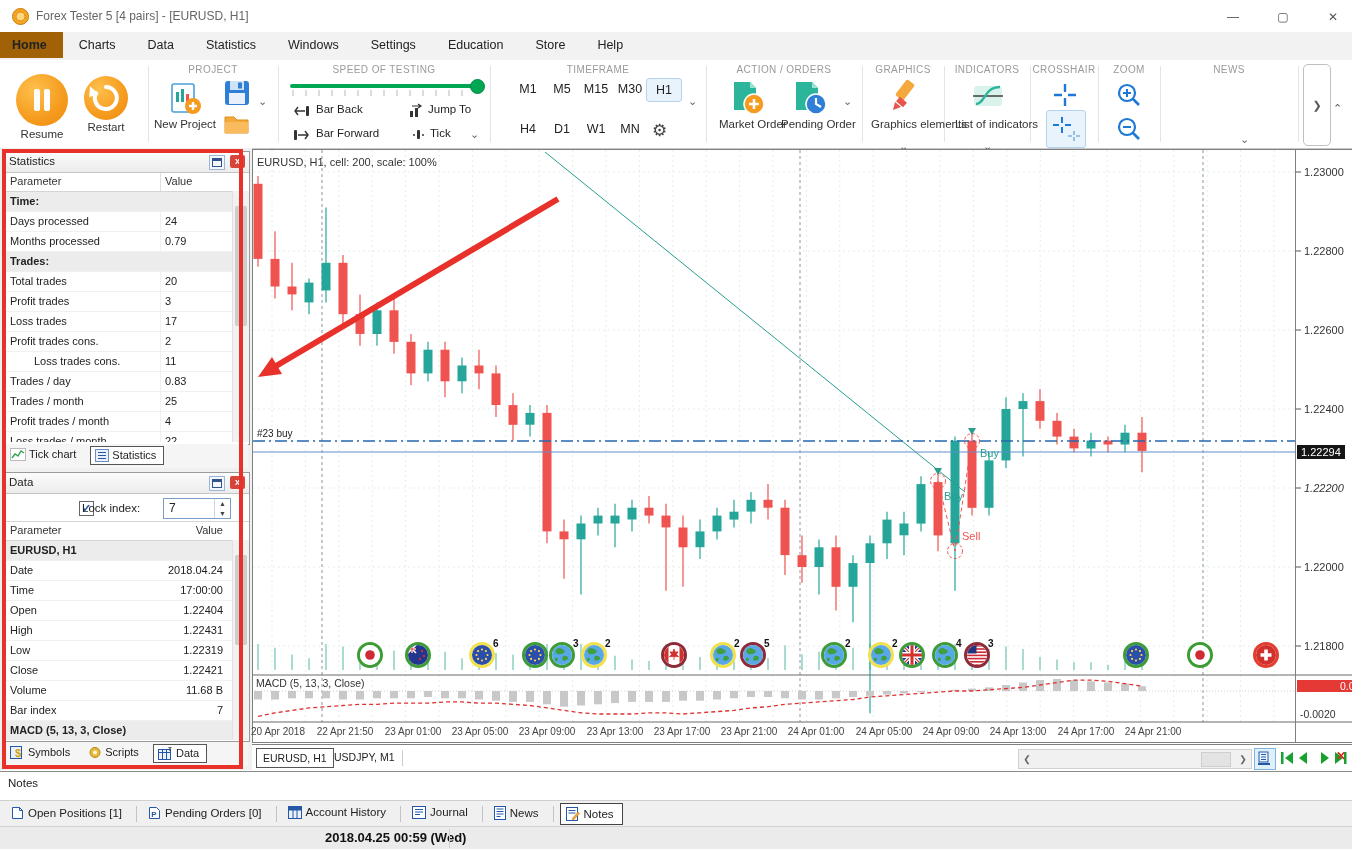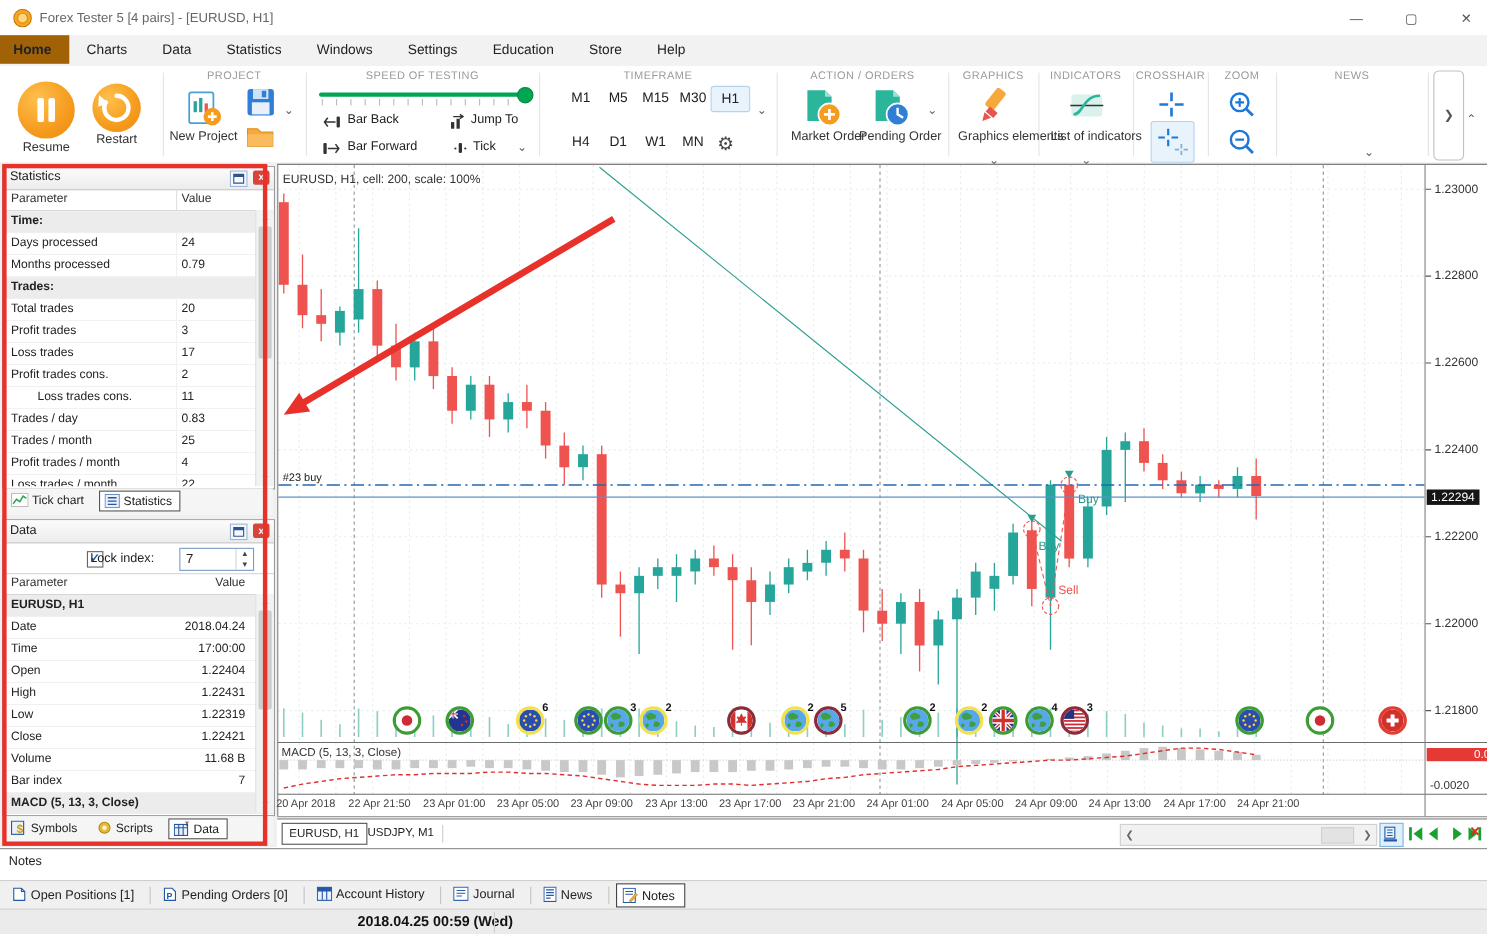--- a/index.html
+++ b/index.html
@@ -757,21 +757,21 @@
       <line x1="1296" y1="488" x2="1301" y2="488" stroke="#555"></line>
       <line x1="1296" y1="567" x2="1301" y2="567" stroke="#555"></line>
       <line x1="1296" y1="646" x2="1301" y2="646" stroke="#555"></line>
     </svg>
 
   <div id="chart-overlays">
       <div class="abs axis-lab" style="left: 1304px; top: 166px;">1.23000</div>
       <div class="abs axis-lab" style="left: 1304px; top: 245px;">1.22800</div>
       <div class="abs axis-lab" style="left: 1304px; top: 324px;">1.22600</div>
       <div class="abs axis-lab" style="left: 1304px; top: 403px;">1.22400</div>
-      <div class="abs axis-lab" style="left: 1304px; top: 482px;">1.22200</div>
+      <div class="abs axis-lab" style="left: 1304px; top: 482px; font-style: italic;">1.22200</div>
       <div class="abs axis-lab" style="left: 1304px; top: 561px;">1.22000</div>
       <div class="abs axis-lab" style="left: 1304px; top: 640px;">1.21800</div>
       <div class="abs" id="cur-price" style="left: 1297px; top: 445px;">1.22294</div>
       <div class="abs" id="macd-val" style="left: 1297px; top: 680px; padding-left: 43px;">0.0004</div>
       <div class="abs" style="left: 1300px; top: 708px; font-size: 10.5px; color: rgb(51, 51, 51);">-0.0020</div>
       <div class="time-lab" style="left: 278px;">20 Apr 2018</div>
       <div class="time-lab" style="left: 345px;">22 Apr 21:50</div>
       <div class="time-lab" style="left: 413px;">23 Apr 01:00</div>
       <div class="time-lab" style="left: 480px;">23 Apr 05:00</div>
       <div class="time-lab" style="left: 547px;">23 Apr 09:00</div>

